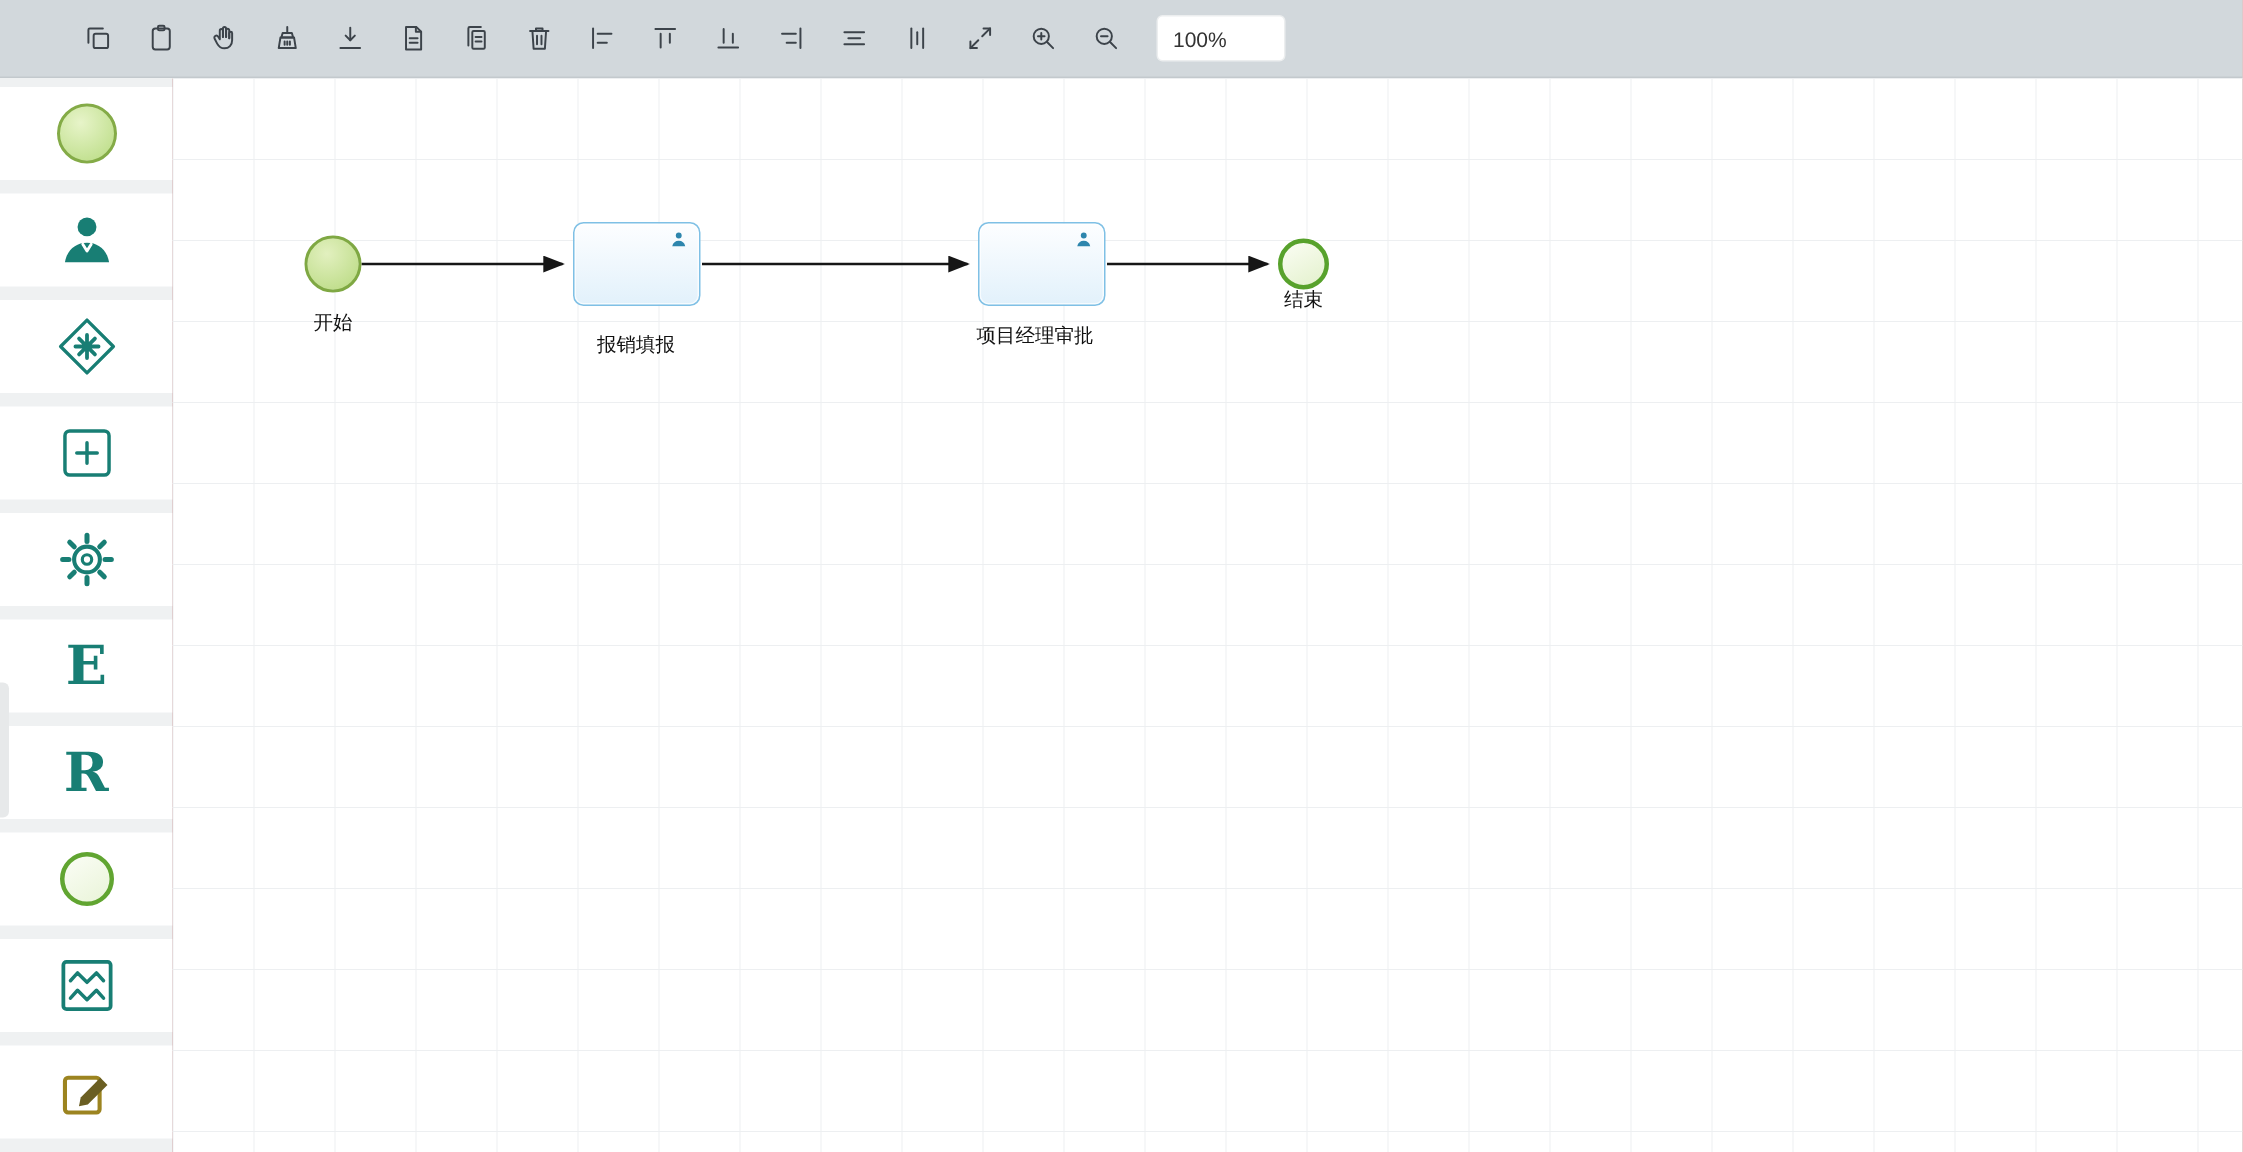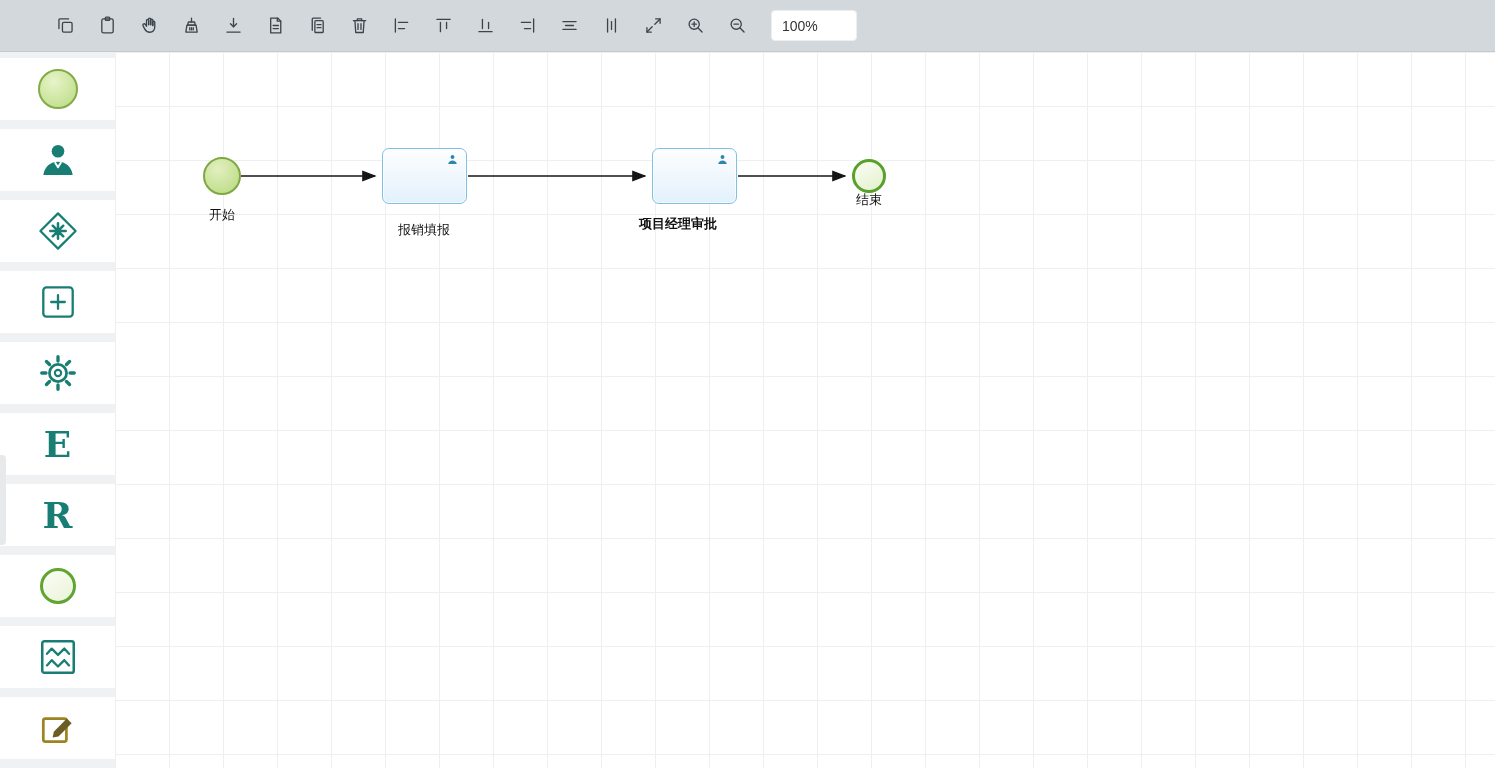--- a/index.html
+++ b/index.html
@@ -354,21 +354,21 @@
         </svg>
       </div>
       <div class="node-label" style="left:259px; top:170px; width:100px;">报销填报</div>
 
       <div class="node task-node" style="left:537px; top:96px;">
         <svg class="task-user-icon" width="13" height="13" viewBox="0 0 24 24">
           <circle cx="12" cy="7.4" r="3.6" fill="#2e86ad"></circle>
           <path d="M4 20.5c.9-4.5 4-6.8 8-6.8s7.1 2.3 8 6.8z" fill="#2e86ad"></path>
         </svg>
       </div>
-      <div class="node-label" style="left:508px; top:164px; width:110px;font-weight:bold;">项目经理审批</div>
+      <div class="node-label" style="left:520px; top:164px; width:110px;">项目经理审批</div>
 
       <div class="node end-node" style="left:737px; top:107px;"></div>
       <div class="node-label" style="left:724px; top:140px; width:60px;">结束</div>
 
     </div>
   </div>
 
   <div class="drawer-handle"></div>
 
 </div>

